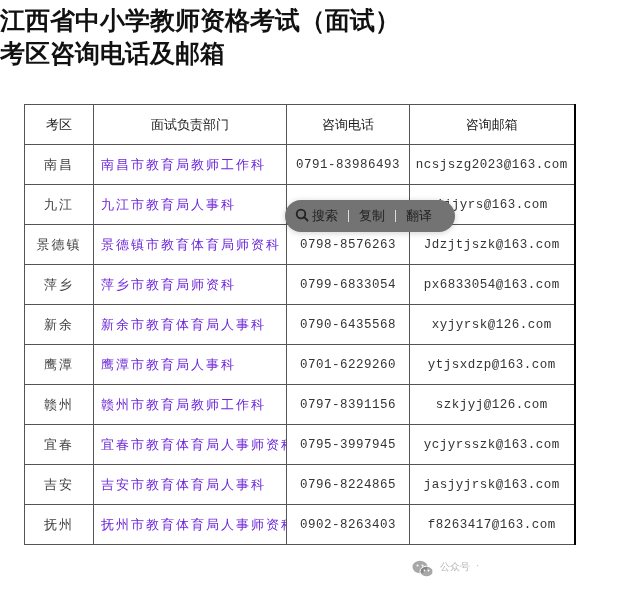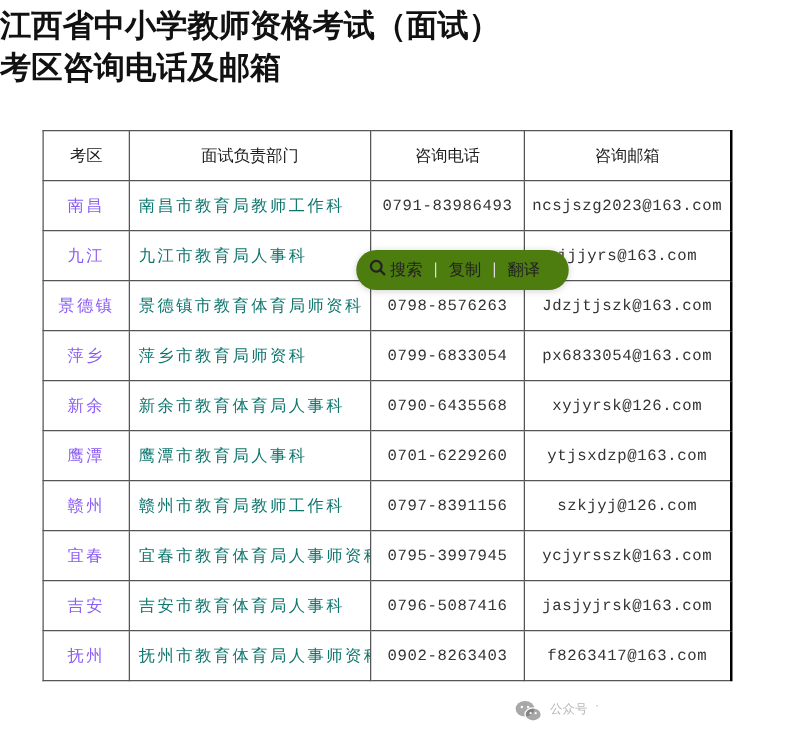--- a/index.html
+++ b/index.html
@@ -25,21 +25,21 @@
       font-size: 25px;
       line-height: 30px;
       color: #111;
       letter-spacing: 0px;
     }
     .title.l1 { top: 6px; }
     .title.l2 { top: 39px; }
 
     table.contacts {
       position: absolute;
-      left: 34px;
+      left: 24px;
       top: 104px;
       width: 550px;
       border-collapse: collapse;
       table-layout: fixed;
       font-size: 13px;
     }
     table.contacts th,
     table.contacts td {
       border: 1px solid #555;
       height: 39px;
@@ -53,27 +53,27 @@
     table.contacts th {
       font-family: "DejaVu Sans", "Liberation Sans", sans-serif;
       font-weight: normal;
       font-size: 13px;
       color: #1a1a1a;
       height: 39px;
     }
     table.contacts td.region {
       font-family: "DejaVu Serif", "Liberation Serif", serif;
       letter-spacing: 2px;
-      color: #8b5cf6;
+      color: #404040;
     }
     table.contacts td.dept {
       text-align: left;
       padding-left: 7px;
       letter-spacing: 2px;
-      color: #0f766e;
+      color: #6d28d9;
     }
     table.contacts td.phone,
     table.contacts td.email {
       font-family: "Liberation Mono", "DejaVu Sans Mono", monospace;
       font-size: 12.5px;
       color: #333;
       letter-spacing: 0.5px;
       margin-top: 18px;
     }
     table.contacts th:last-child,
@@ -84,21 +84,21 @@
     col.c3 { width: 123px; }
     col.c4 { width: 165px; }
 
     
     .sel-popup {
       position: absolute;
       left: 285px;
       top: 200px;
       height: 32px;
       width: 170px;
-      background: #4d7c0f;
+      background: #737373;
       border-radius: 16px;
       box-shadow: 0 1px 6px rgba(0,0,0,0.18);
       display: flex;
       align-items: center;
       padding: 0 10px;
       box-sizing: border-box;
       font-family: "DejaVu Sans", "Liberation Sans", sans-serif;
       font-size: 13px;
       color: #222;
       z-index: 5;
@@ -197,21 +197,21 @@
     </tr>
     <tr>
       <td class="region">宜春</td>
       <td class="dept">宜春市教育体育局人事师资科</td>
       <td class="phone">0795-3997945</td>
       <td class="email">ycjyrsszk@163.com</td>
     </tr>
     <tr>
       <td class="region">吉安</td>
       <td class="dept">吉安市教育体育局人事科</td>
-      <td class="phone">0796-5087416</td>
+      <td class="phone">0796-8224865</td>
       <td class="email">jasjyjrsk@163.com</td>
     </tr>
     <tr>
       <td class="region">抚州</td>
       <td class="dept">抚州市教育体育局人事师资科</td>
       <td class="phone">0902-8263403</td>
       <td class="email">f8263417@163.com</td>
     </tr>
   </tbody>
 </table>

